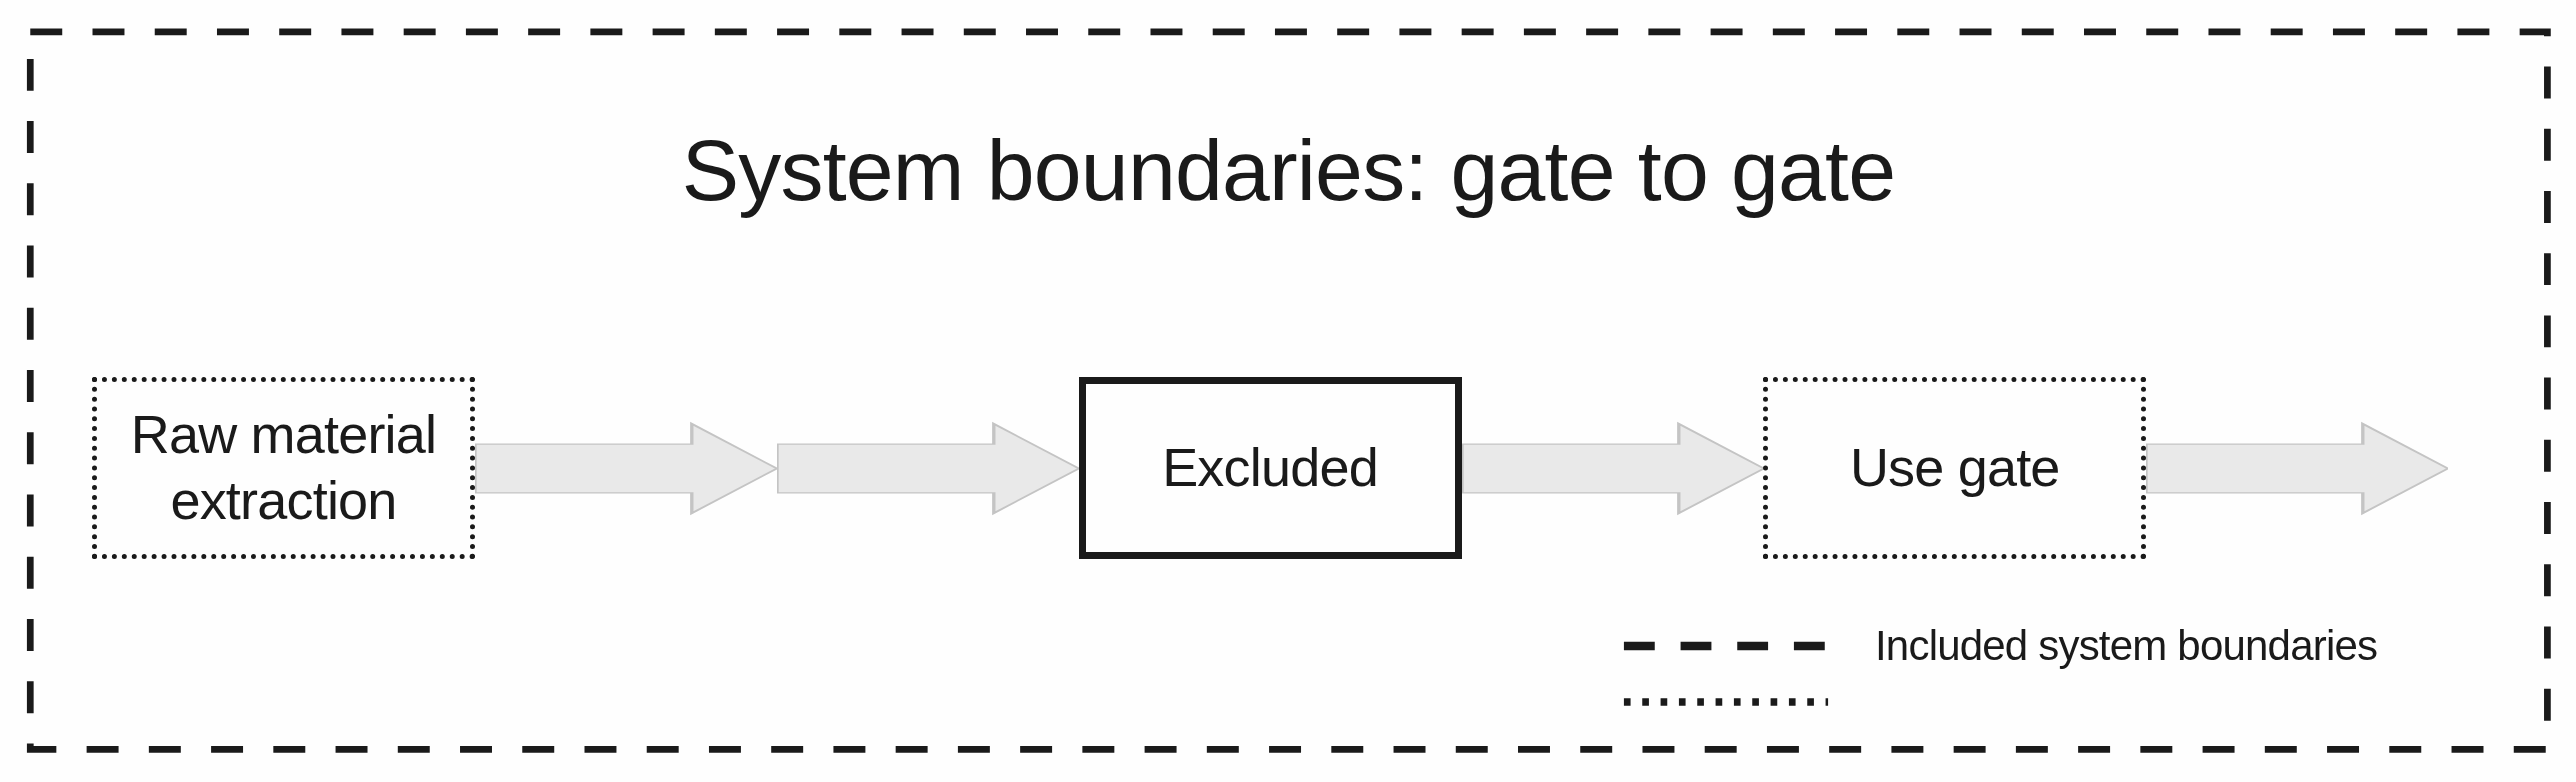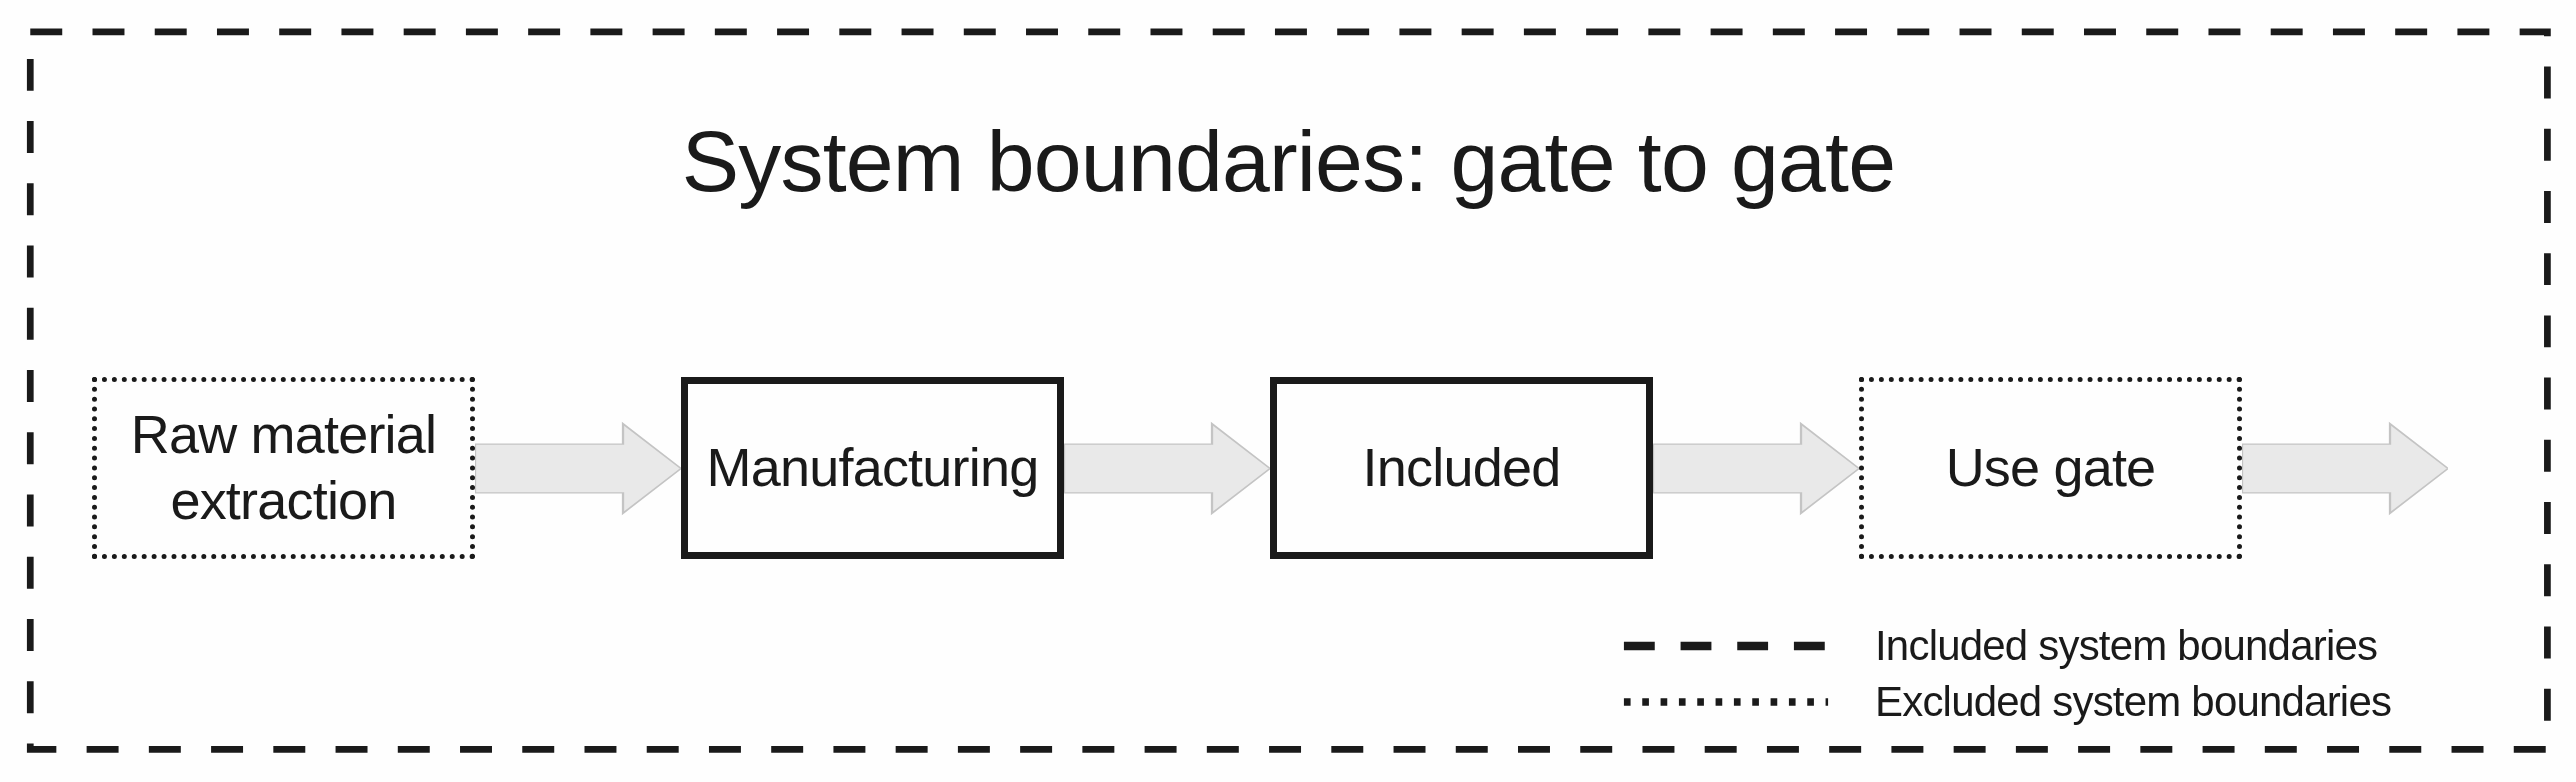--- a/index.html
+++ b/index.html
@@ -30,21 +30,21 @@
   .frame-rect {
     fill: none;
     stroke: var(--ink);
     stroke-width: 8;
     stroke-dasharray: 38 36;
   }
   .title {
     position: absolute;
     left: 30px; right: 29px;
     top: 114px;
-    margin: 0;
+    margin: 9px;
     text-align: center;
     font-size: 86px;
     font-weight: 400;
     line-height: 1.1;
     letter-spacing: -0.8px;
     white-space: nowrap;
   }
   .flow-row {
     position: absolute;
     left: 92px; top: 377px;
@@ -120,32 +120,29 @@
     <div class="stage" data-boundary="excluded">
       <span>Raw material extraction</span>
     </div>
 
     <span class="arrow">
       <svg viewBox="0 0 135 160" preserveAspectRatio="none" aria-hidden="true">
         <polygon class="arrow-shape" points="0,51 97,51 97,27 135,80 97,133 97,109 0,109"></polygon>
       </svg>
     </span>
 
-    <div class="stage" data-boundary="included">
-      <span>Manufacturing</span>
-    </div>
 
     <span class="arrow">
       <svg viewBox="0 0 135 160" preserveAspectRatio="none" aria-hidden="true">
         <polygon class="arrow-shape" points="0,51 97,51 97,27 135,80 97,133 97,109 0,109"></polygon>
       </svg>
     </span>
 
     <div class="stage" data-boundary="included">
-      <span>Included</span>
+      <span>Excluded</span>
     </div>
 
     <span class="arrow">
       <svg viewBox="0 0 135 160" preserveAspectRatio="none" aria-hidden="true">
         <polygon class="arrow-shape" points="0,51 97,51 97,27 135,80 97,133 97,109 0,109"></polygon>
       </svg>
     </span>
 
     <div class="stage" data-boundary="excluded">
       <span>Use gate</span>
@@ -166,19 +163,18 @@
       <svg class="legend-sample" aria-hidden="true" viewBox="0 0 245 12" width="206" height="10">
         <line class="dashed" x1="0" y1="6" x2="245" y2="6"></line>
       </svg>
       <span class="legend-label">Included system boundaries</span>
     </div>
 
     <div class="legend-row">
       <svg class="legend-sample" aria-hidden="true" viewBox="0 0 245 12" width="206" height="10">
         <line class="dotted" x1="0" y1="6" x2="245" y2="6"></line>
       </svg>
-      <span class="legend-label">Excluded system boundaries</span>
     </div>
 
   </div>
 
 </div>
 
 
 </body></html>

